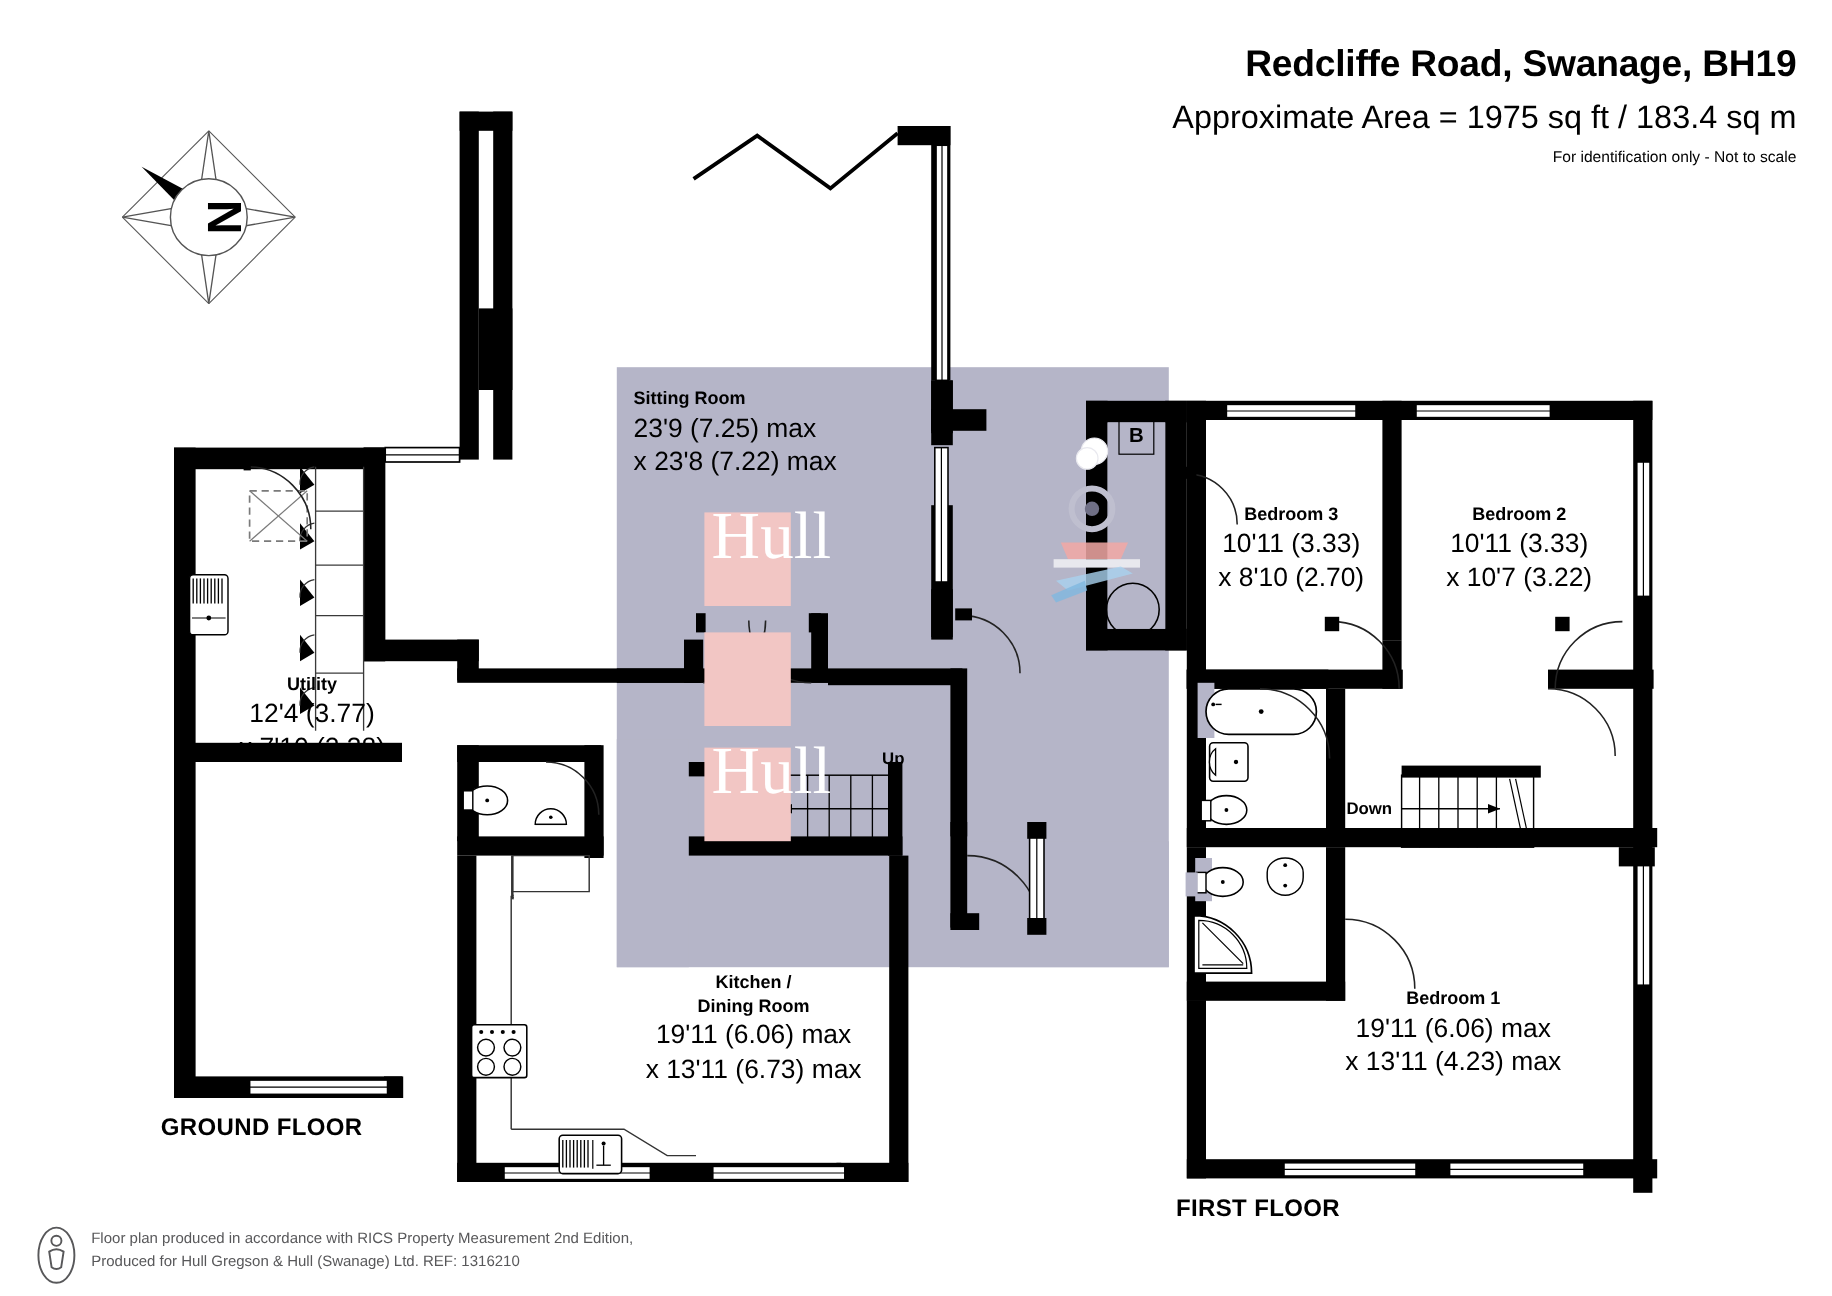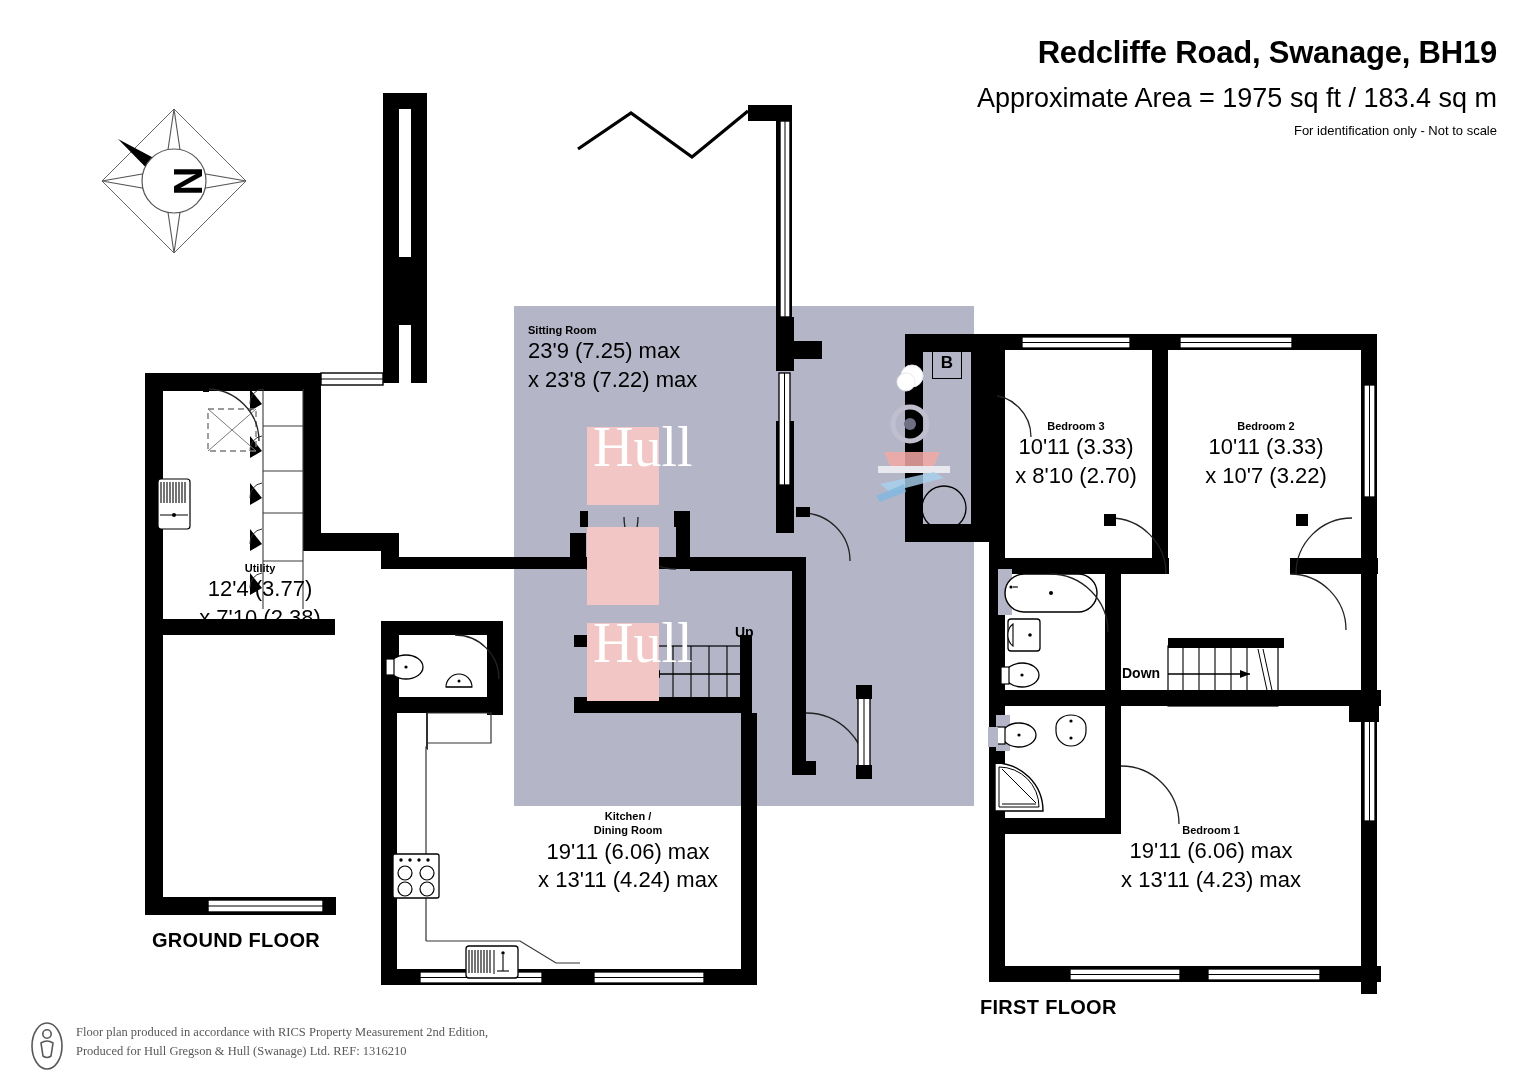--- a/index.html
+++ b/index.html
@@ -52,21 +52,20 @@
     white-space:nowrap;
   }
 
   
   #footer{
     position:absolute;
     left:30px;
     top:1000px;
     display:flex;
     align-items:flex-start;
-    font-family:Liberation Serif, serif;
   }
   #footer-icon{
     width:34px;height:50px;
     flex:0 0 auto;
     margin-right:12px;
   }
   #footer-text{
     font-size:12.5px;
     line-height:1.55;
     color:#58585a;
@@ -84,21 +83,21 @@
 
   
   .room-label{
     position:absolute;
     text-align:center;
     line-height:1.30;
     white-space:nowrap;
     pointer-events:none;
   }
   .room-label .rn{
-    font-size:11px;
+    font-size:15px;
     font-weight:bold;
     display:block;
   }
   .room-label .rd{
     font-size:22px;
     display:block;
   }
   .stair-label{
     position:absolute;
     font-size:14px;
@@ -491,21 +490,21 @@
     <span class="rn">Utility</span>
     <span class="rd">12'4 (3.77)</span>
     <span class="rd">x 7'10 (2.38)</span>
   </div>
 
 
   <div class="room-label" style="left:518px;top:788px;width:220px;">
     <span class="rn">Kitchen /</span>
     <span class="rn">Dining Room</span>
     <span class="rd">19'11 (6.06) max</span>
-    <span class="rd">x 13'11 (4.24) max</span>
+    <span class="rd">x 13'11 (6.73) max</span>
   </div>
 
   <div class="room-label" style="left:990px;top:398px;width:172px;">
     <span class="rn">Bedroom 3</span>
     <span class="rd">10'11 (3.33)</span>
     <span class="rd">x 8'10 (2.70)</span>
   </div>
 
   <div class="room-label" style="left:1180px;top:398px;width:172px;">
     <span class="rn">Bedroom 2</span>
@@ -536,21 +535,21 @@
     <circle cx="52" cy="20" r="11" fill="#ffffff" stroke="#e9e9ef" stroke-width="1"></circle>
     <circle cx="46" cy="26" r="9" fill="#ffffff" stroke="#e9e9ef" stroke-width="1"></circle>
     <circle cx="50" cy="68" r="17" fill="none" stroke="#bfbfcf" stroke-width="5"></circle>
     <circle cx="50" cy="68" r="6" fill="#6f6f86"></circle>
     <path d="M24 96 L80 96 L74 110 L30 110 Z" fill="#f2a8a4" opacity="0.85"></path>
     <rect x="18" y="110" width="72" height="7" fill="#e8e8ee"></rect>
     <path d="M20 128 L74 116 L84 122 L30 136 Z" fill="#a9d2ef" opacity="0.8"></path>
     <path d="M16 140 L44 128 L46 136 L20 146 Z" fill="#7fb8e0" opacity="0.8"></path>
   </svg>
 
-  <div class="floor-caption" style="left:152px;top:908px;">GROUND FLOOR</div>
+  <div class="floor-caption" style="left:134px;top:908px;">GROUND FLOOR</div>
   <div class="floor-caption" style="left:980px;top:975px;">FIRST FLOOR</div>
 
   <div id="footer">
     <svg id="footer-icon" viewBox="0 0 34 50">
       <ellipse cx="17" cy="25" rx="15" ry="23" fill="none" stroke="#58585a" stroke-width="1.6"></ellipse>
       <circle cx="17" cy="13" r="4.2" fill="none" stroke="#58585a" stroke-width="1.6"></circle>
       <path d="M11 22 q6 -4 12 0 l-2 13 q-4 3 -8 0 Z" fill="none" stroke="#58585a" stroke-width="1.6"></path>
     </svg>
     <div id="footer-text">
       <div class="ln">Floor plan produced in accordance with RICS Property Measurement 2nd Edition,</div>

